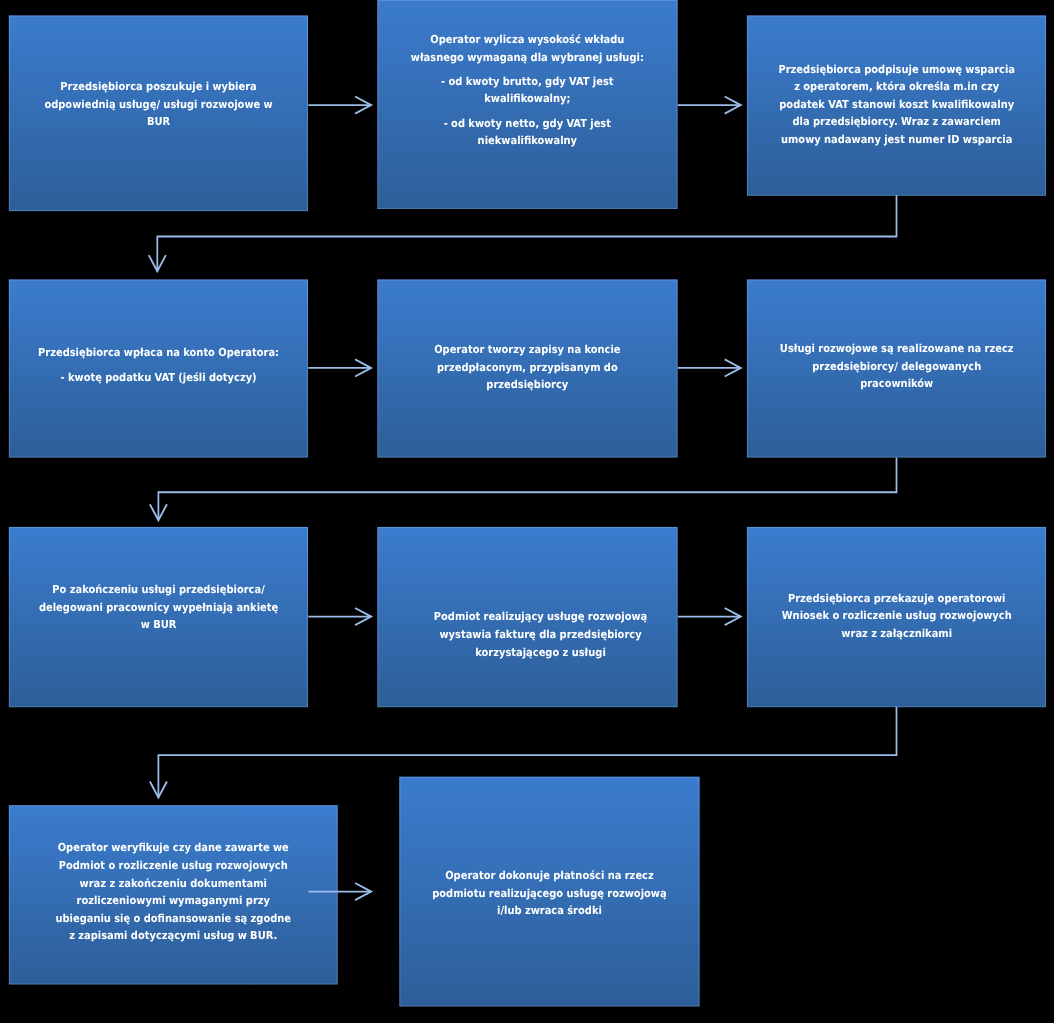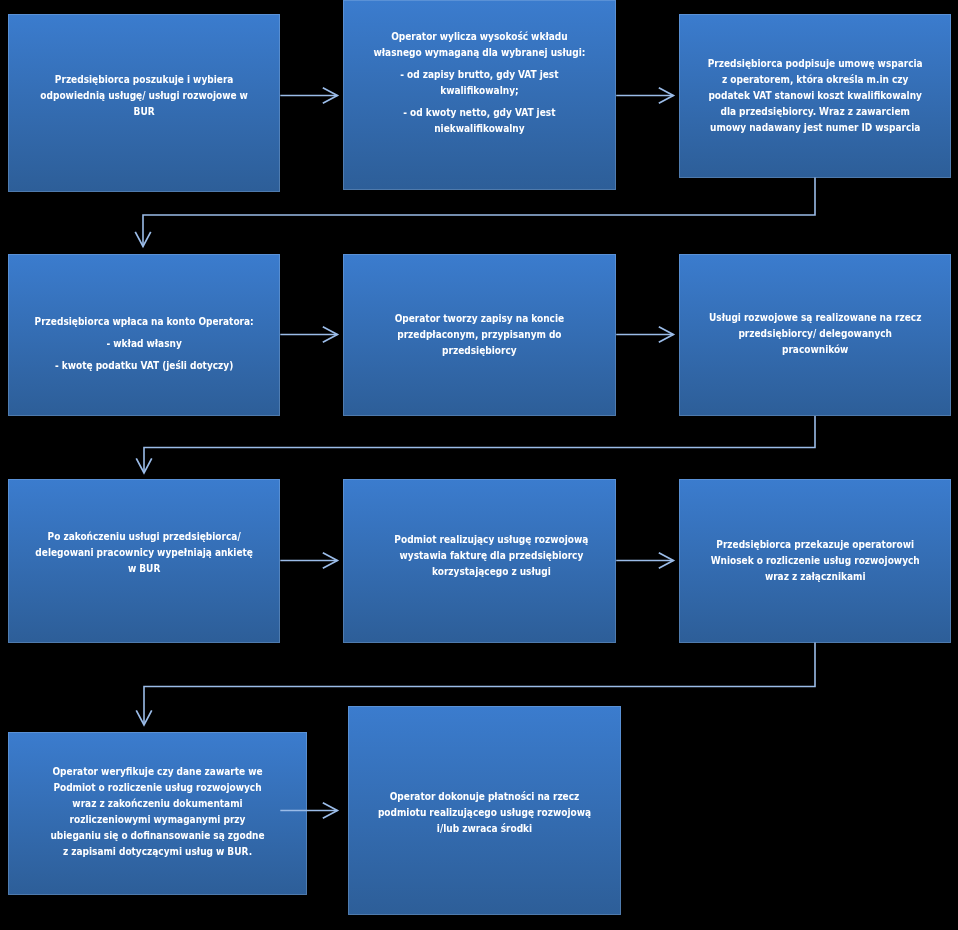--- a/index.html
+++ b/index.html
@@ -24,31 +24,31 @@
   .n-n1 {left:8px;    top:13.5px;  width:272.3px; height:178px;}
   .n-n2 {left:342.9px;top:0;       width:273px;   height:189.6px;}
   .n-n3 {left:679.3px;top:14px;    width:271.8px; height:163.8px;}
   .n-n4 {left:8px;    top:253.5px; width:272.3px; height:162.6px;}
   .n-n5 {left:342.9px;top:253.5px; width:273px;   height:162.6px;}
   .n-n6 {left:679.3px;top:253.5px; width:271.8px; height:162.6px;}
   .n-n7 {left:8px;    top:479.2px; width:272.3px; height:163.7px;}
   .n-n8 {left:342.9px;top:479.2px; width:273px;   height:163.7px;}
   .n-n9 {left:679.3px;top:479.2px; width:271.8px; height:163.7px;padding-left:24px;}
   .n-n10{left:8px;    top:732.1px; width:299px; height:162.6px;}
-  .n-n11{left:348px;top:706px;   width:273px;   height:209px;}
+  .n-n11{left:363px;top:706px;   width:273px;   height:209px;}
 
   
   .n-n1  .txt{top:58.5px;}
   .n-n2  .txt{top:29.2px;}
   .n-n3  .txt{top:41.6px;}
   .n-n4  .txt{top:60px;}
   .n-n5  .txt{top:57.1px;}
   .n-n6  .txt{top:56.8px;}
   .n-n7  .txt{top:49.7px;}
-  .n-n8  .txt{top:53px;padding-left:24px;}
+  .n-n8  .txt{top:75px;padding-left:24px;}
   .n-n9  .txt{top:57.4px;}
   .n-n10 .txt{top:32.3px;}
   .n-n11 .txt{top:82.7px;}
 
   
   svg.conn{position:absolute;left:0;top:0;width:958px;height:930px;}
   .cline{fill:none;stroke:#9bbce8;stroke-width:1.6;}
   .chead{fill:none;stroke:#9bbce8;stroke-width:1.7;}
 </style>
 </head>
@@ -65,21 +65,21 @@
       </p>
     </div>
   </div>
   <div class="node n-n2">
     <div class="txt">
       <p>
         <span>Operator wylicza wysokość wkładu</span><br>
         <span>własnego wymaganą dla wybranej usługi:</span>
       </p>
       <p class="gap">
-        <span>- od zapisy brutto, gdy VAT jest</span><br>
+        <span>- od kwoty brutto, gdy VAT jest</span><br>
         <span>kwalifikowalny;</span>
       </p>
       <p class="gap">
         <span>- od kwoty netto, gdy VAT jest</span><br>
         <span>niekwalifikowalny</span>
       </p>
     </div>
   </div>
   <div class="node n-n3">
     <div class="txt">
@@ -89,23 +89,20 @@
         <span>podatek VAT stanowi koszt kwalifikowalny</span><br>
         <span>dla przedsiębiorcy. Wraz  z zawarciem</span><br>
         <span>umowy nadawany jest numer ID wsparcia</span>
       </p>
     </div>
   </div>
   <div class="node n-n4">
     <div class="txt">
       <p>
         <span>Przedsiębiorca wpłaca na konto Operatora:</span>
-      </p>
-      <p class="gap">
-        <span>- wkład własny</span>
       </p>
       <p class="gap">
         <span>- kwotę podatku VAT (jeśli dotyczy)</span>
       </p>
     </div>
   </div>
   <div class="node n-n5">
     <div class="txt">
       <p>
         <span>Operator tworzy zapisy na koncie</span><br>

